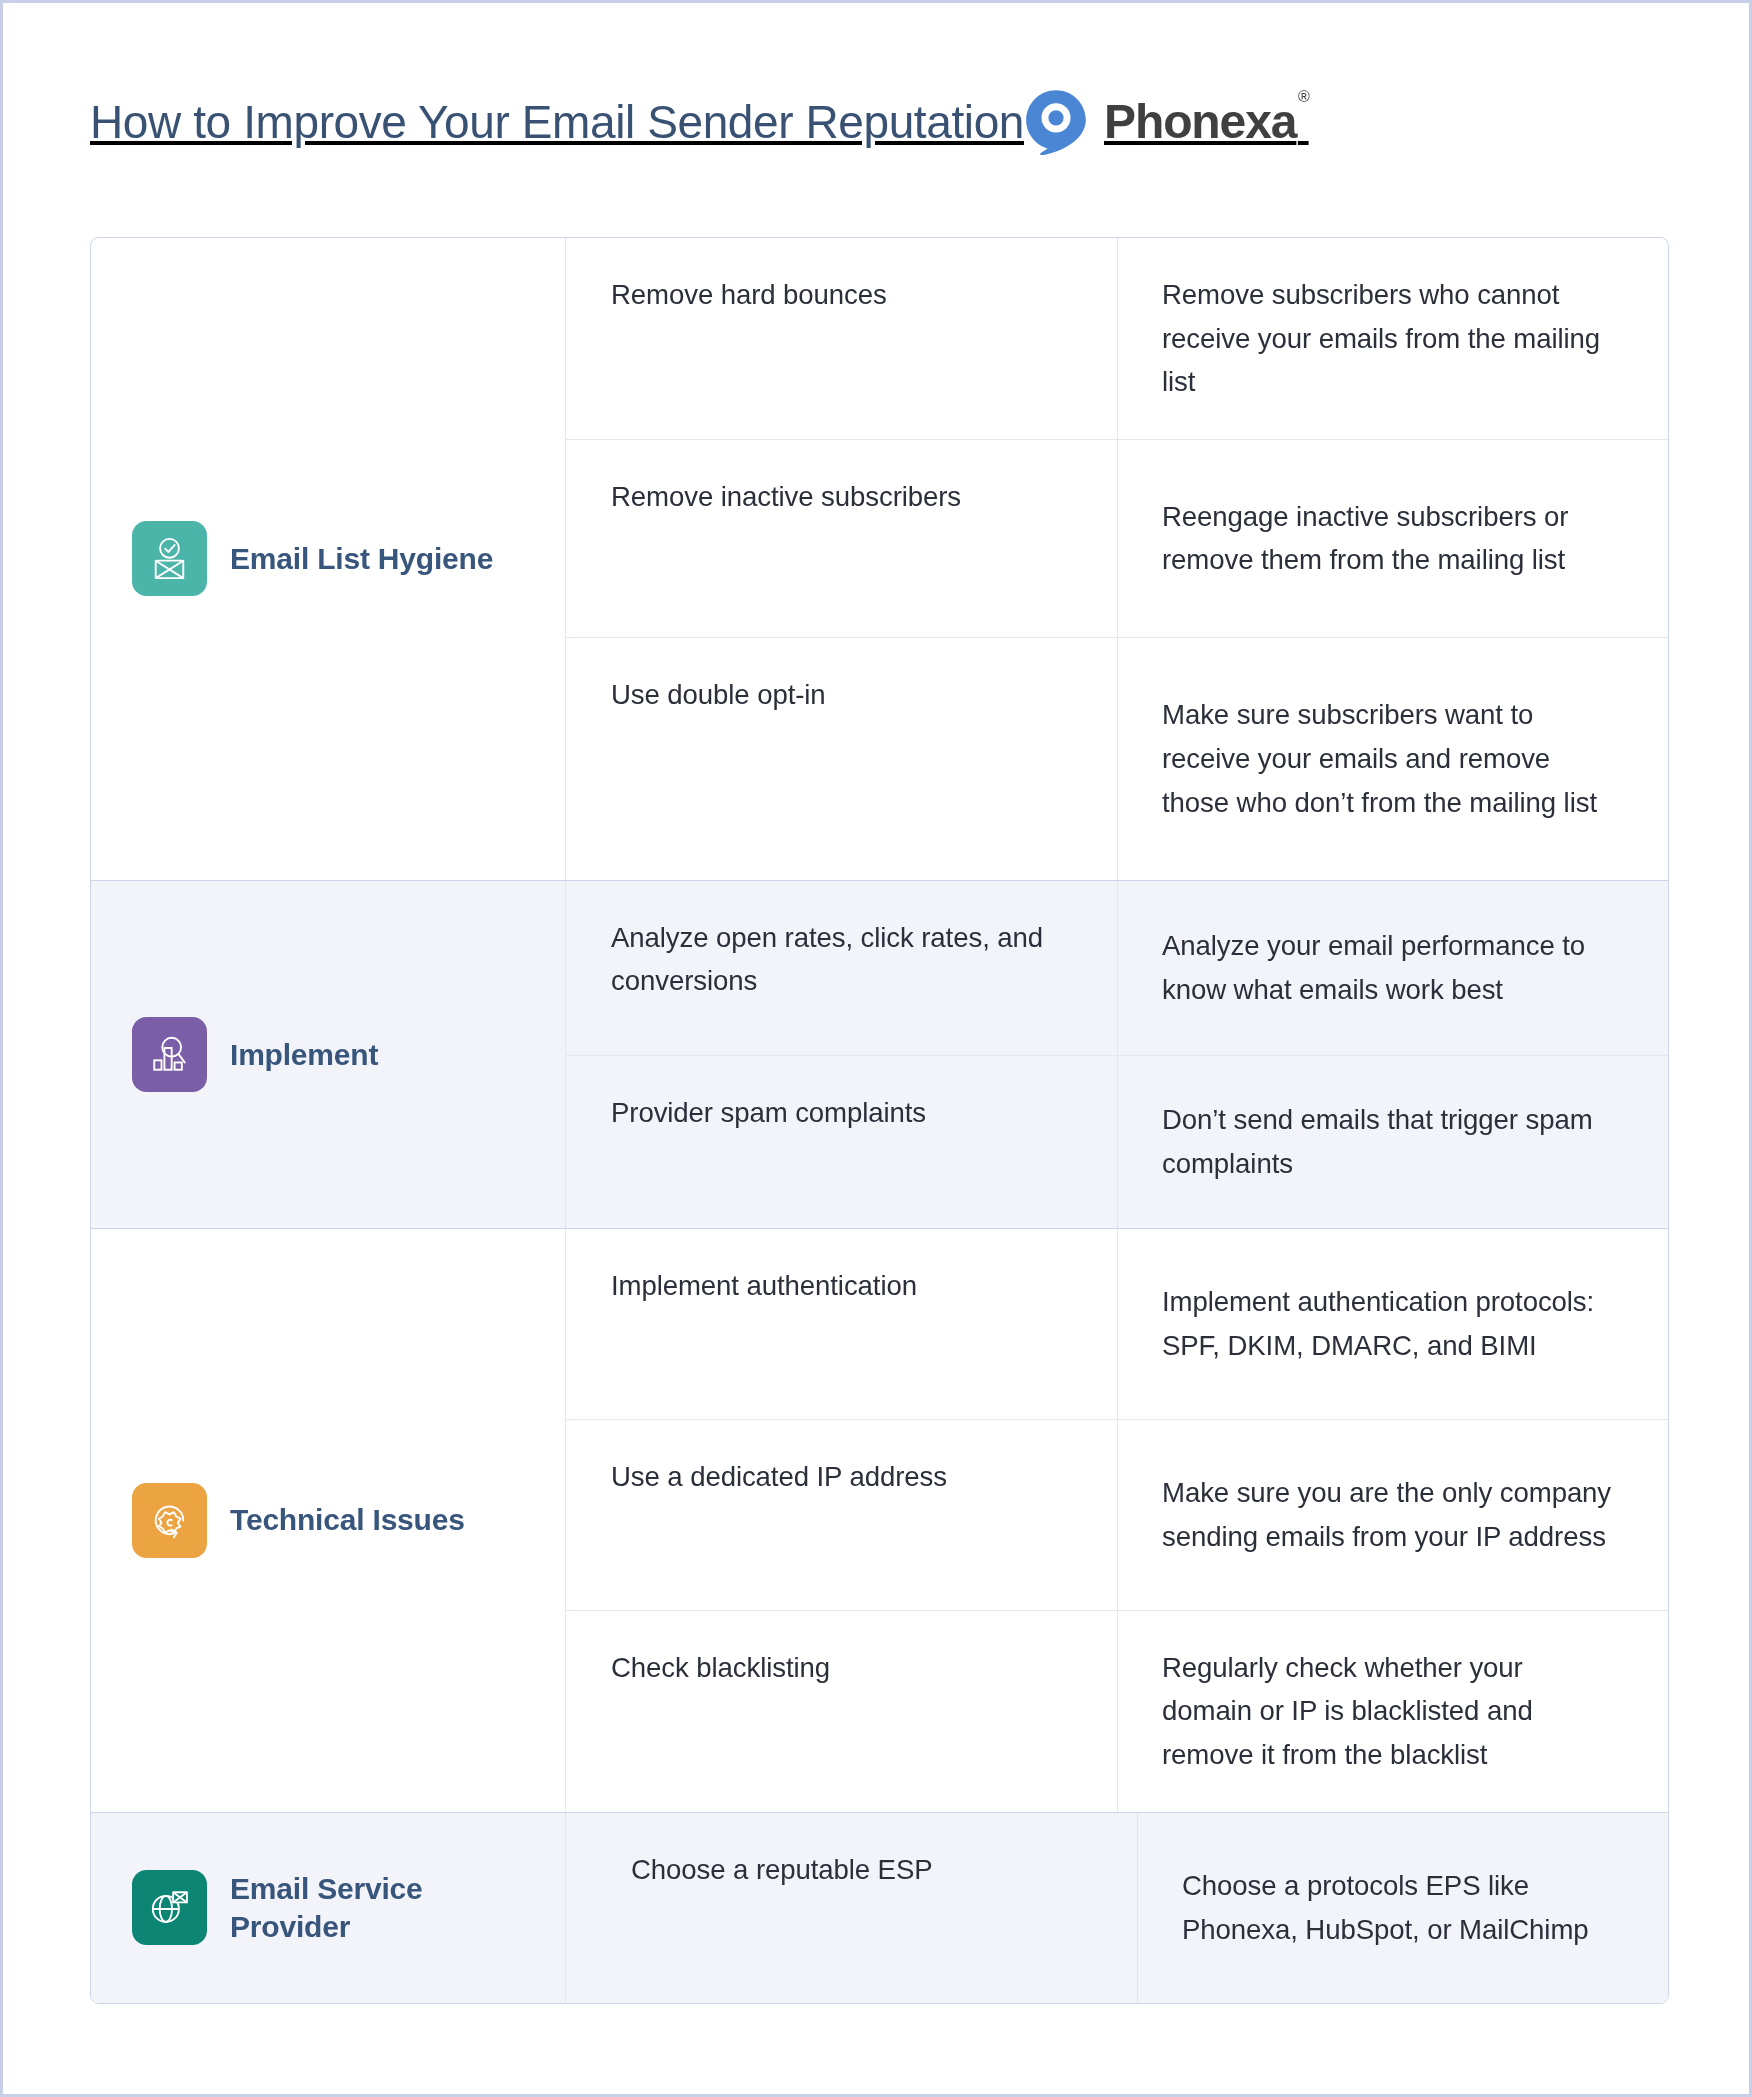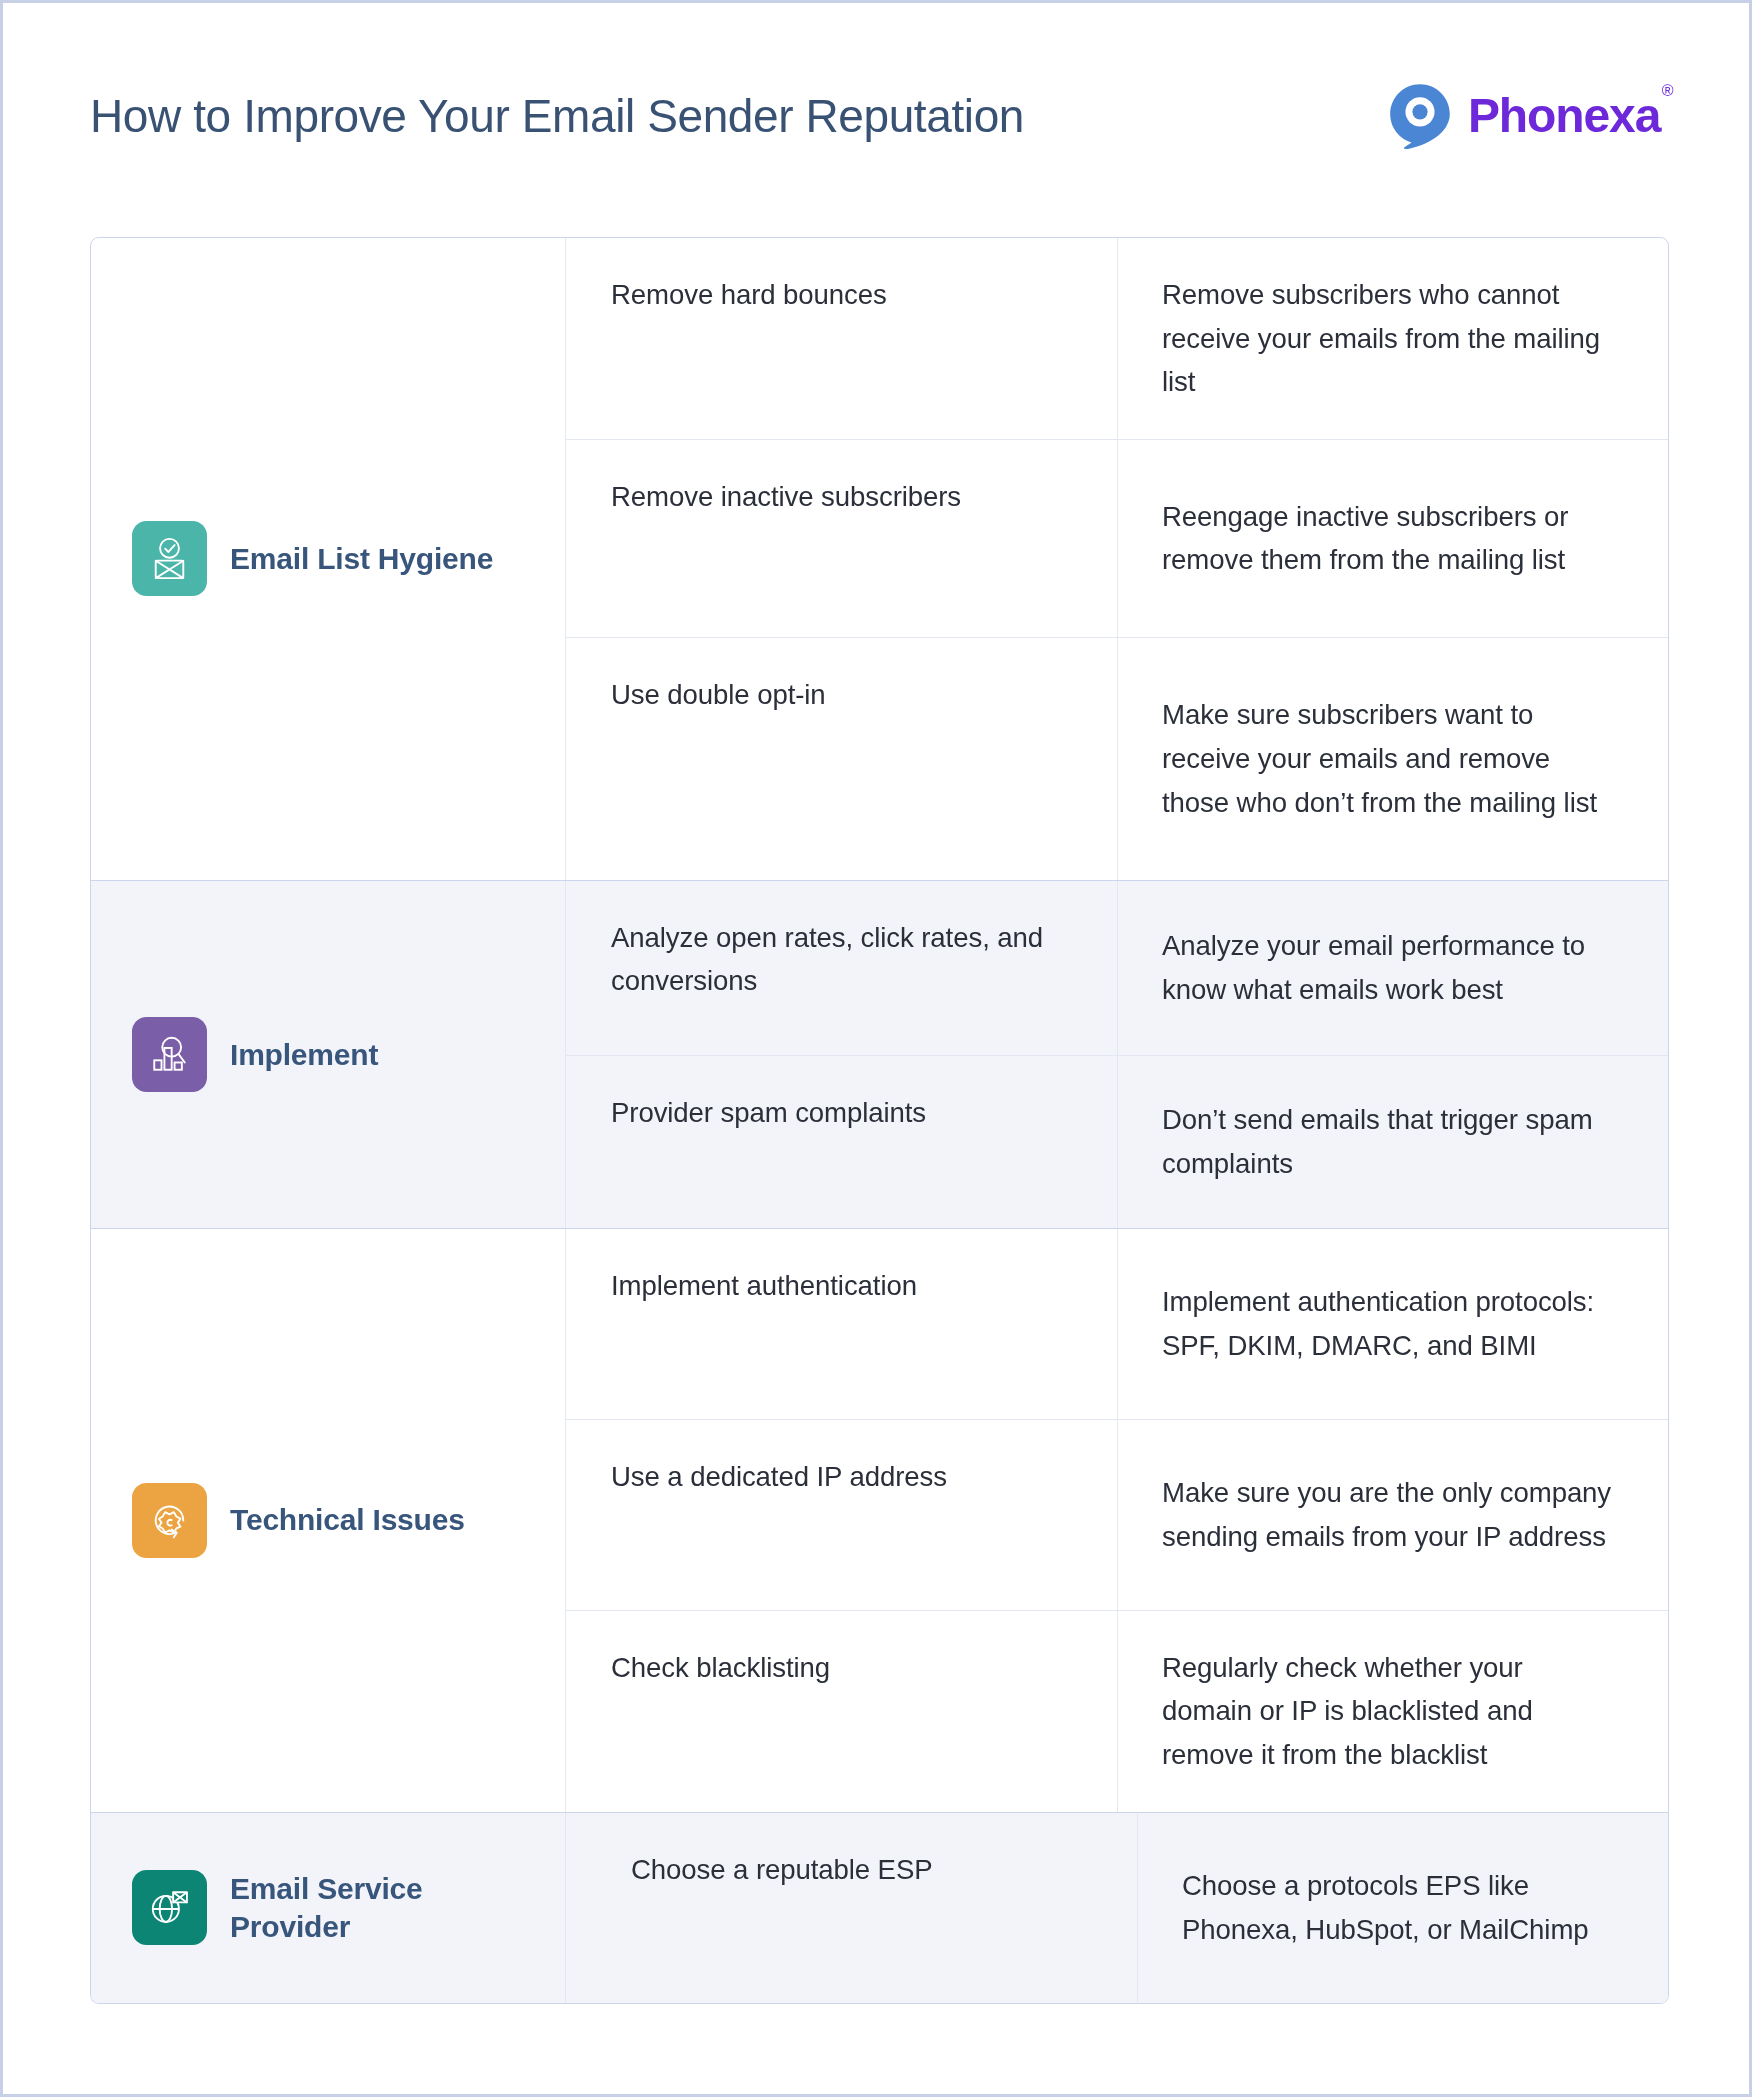--- a/index.html
+++ b/index.html
@@ -20,44 +20,44 @@
     width: 1752px;
     height: 2097px;
     background: #ffffff;
     border: 3.6px solid #c7d0e6;
   }
 
   
   .header {
     position: absolute;
     left: 87px;
-    top: 66px;
+    top: 72px;
     width: 1581px;
     height: 94px;
     display: flex;
     align-items: center;
-    justify-content: space-between;
+    text-decoration: underline;
   }
   .page-title {
     font-size: 46px;
     font-weight: 400;
     color: #395273;
     letter-spacing: -0.4px;
     white-space: nowrap;
   }
   .logo {
     display: flex;
     align-items: center;
     gap: 16px;
   }
   .logo-mark { display: block; }
   .logo-word {
     font-size: 48px;
     font-weight: 700;
-    color: #6d28d9;
+    color: #404040;
     letter-spacing: -1.1px;
     line-height: 1;
     position: relative;
     white-space: nowrap;
   }
   .logo-reg {
     font-size: 16px;
     font-weight: 400;
     vertical-align: super;
     position: relative;

